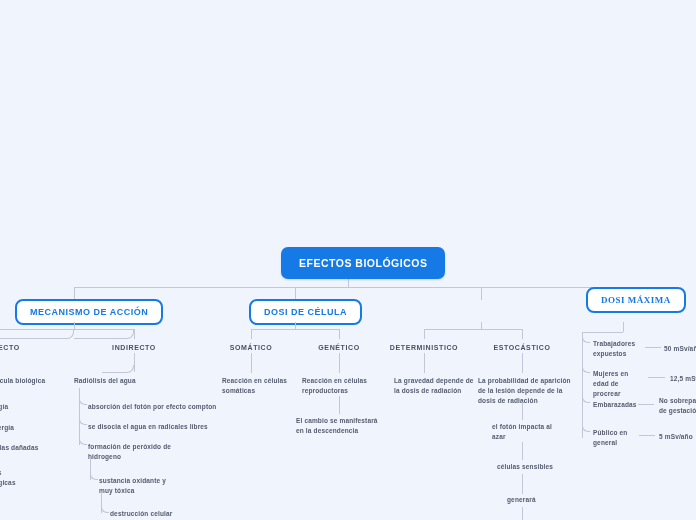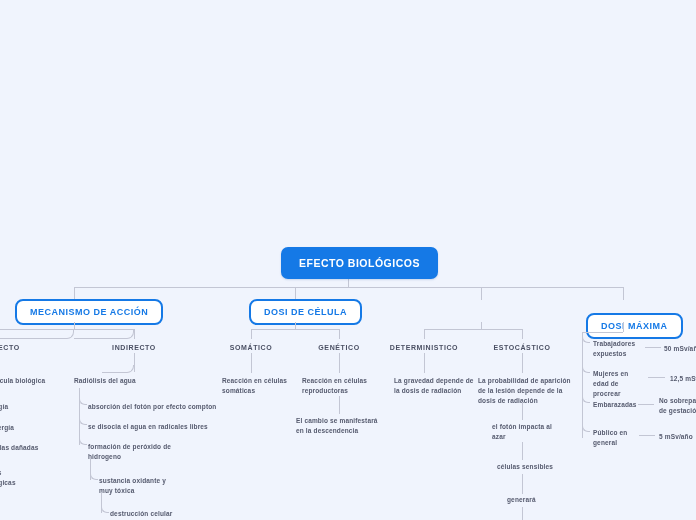--- a/index.html
+++ b/index.html
@@ -112,33 +112,33 @@
   <div class="conn vline" style="left:348px; top:275px; height:12px;"></div>
   <div class="conn hline" style="left:74px; top:287px; width:550px;"></div>
   <div class="conn vline" style="left:74px; top:287px; height:13px;"></div>
   <div class="conn vline" style="left:295px; top:287px; height:13px;"></div>
   <div class="conn vline" style="left:481px; top:287px; height:13px;"></div>
   <div class="conn vline" style="left:623px; top:287px; height:13px;"></div>
 
   <div class="conn elbow-dr" style="left:74px; top:280px; width:8px; height:8px; border-bottom:none; border-left:none;"></div>
 
   <div class="node root-node" style="left:281px; top:247px;">
-    <span>EFECTO BIOLÓGICOS</span>
+    <span>EFECTOS BIOLÓGICOS</span>
   </div>
 
   <div class="node branch-node" style="left:15px; top:299px;">
     <span>MECANISMO DE ACCIÓN</span>
   </div>
 
   <div class="node branch-node" style="left:249px; top:299px;">
     <span>DOSI DE CÉLULA</span>
   </div>
 
 
-  <div class="node branch-node" style="left:586px; top:313px;">
+  <div class="node branch-node" style="left:586px; top:287px;font-family:Liberation Serif, serif;">
     <span>DOSI MÁXIMA</span>
   </div>
 
   <div class="conn vline" style="left:74px; top:322px; height:7px;"></div>
   <div class="conn elbow-dr" style="left:-2px; top:329px; width:76px; height:10px; border-left:none; border-bottom-left-radius:0; border-right:1px solid #c3c6d4; border-bottom-right-radius:7px;"></div>
   <div class="conn elbow-dr" style="left:74px; top:329px; width:60px; height:10px; border-bottom-left-radius:0; border-bottom-right-radius:7px; border-left:none; border-right:1px solid #c3c6d4;"></div>
   <div class="conn hline" style="left:-2px; top:329px; width:136px;"></div>
 
   <div class="conn vline" style="left:134px; top:329px; height:10px;"></div>
 

